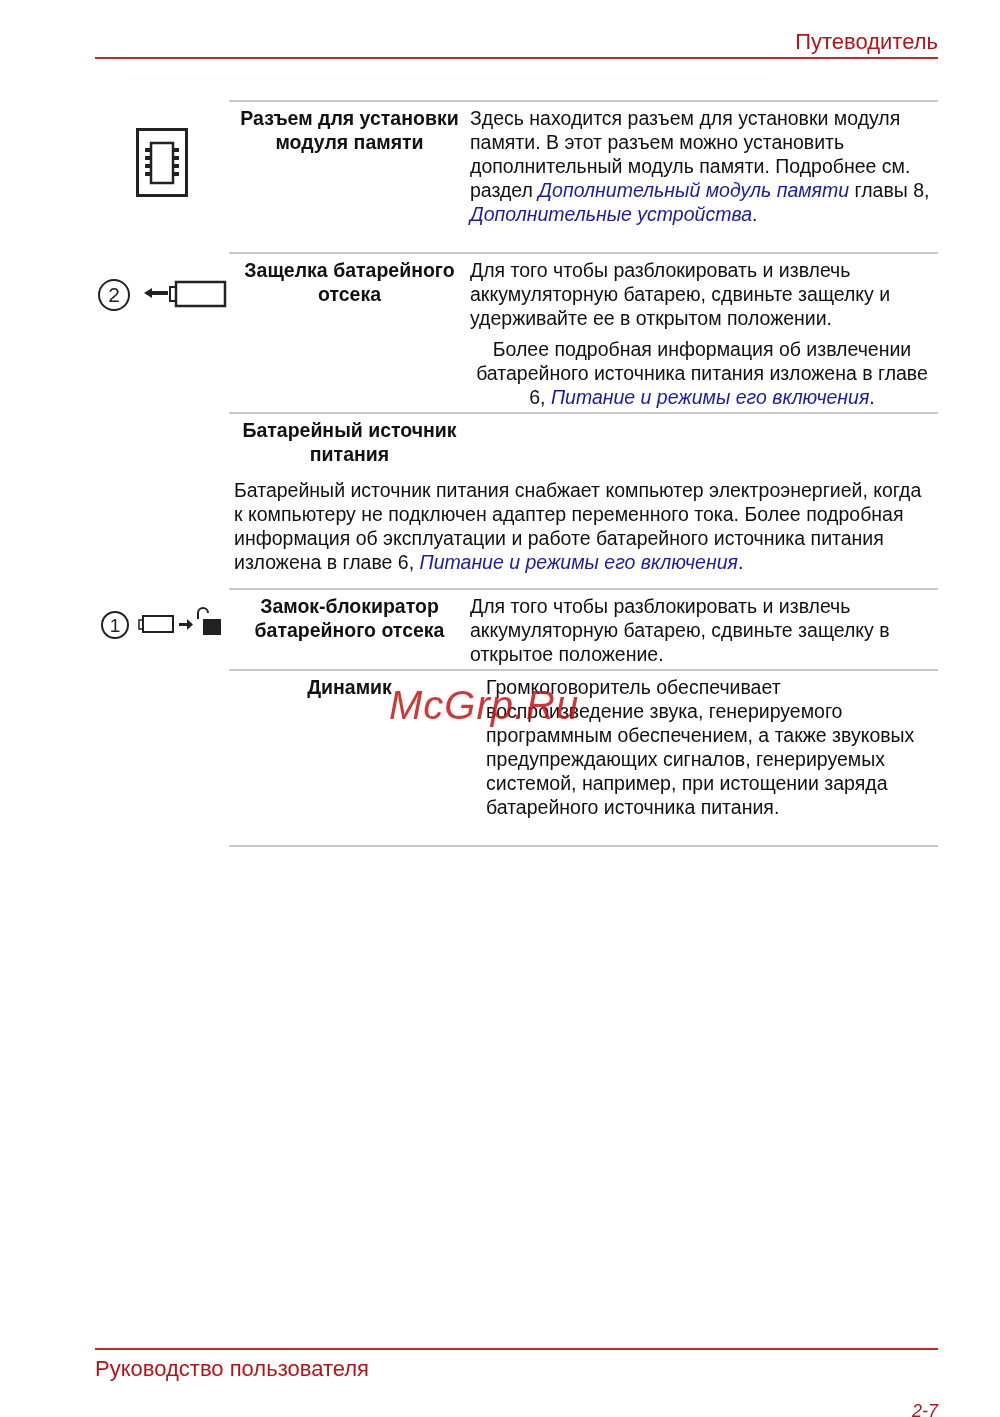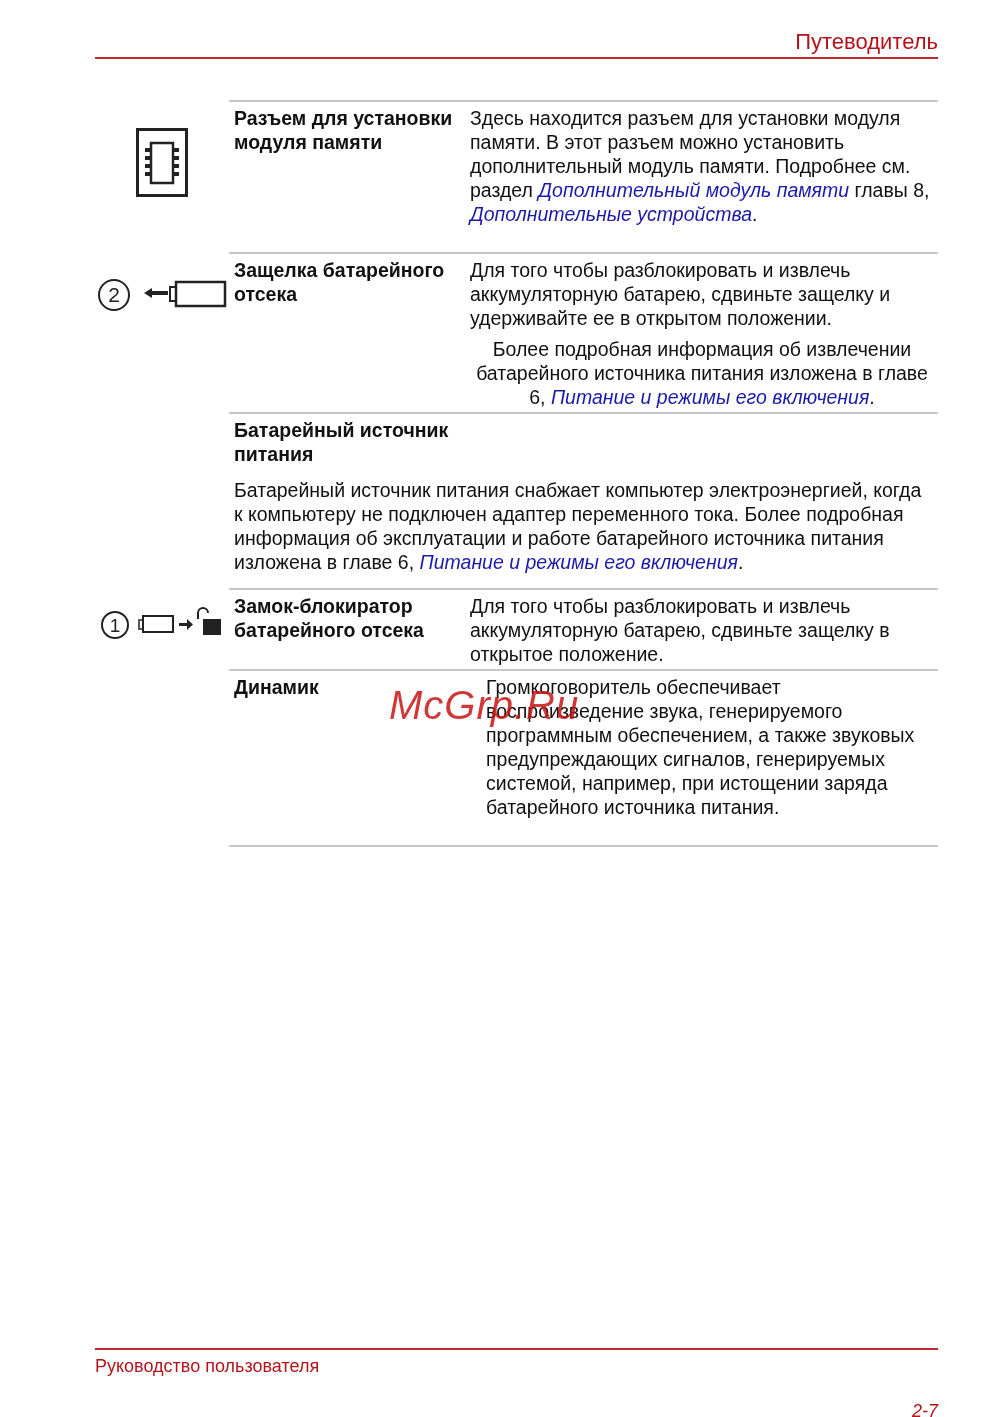--- a/index.html
+++ b/index.html
@@ -15,37 +15,37 @@
       position: absolute; left: 95px; right: 62px; top: 57px;
       height: 2px; background: #c0282e;
     }
     .table { position: absolute; left: 229px; top: 100px; width: 709px; }
     .row {
       display: flex; border-top: 2px solid #c8c8c8; position: relative;
     }
     .row:last-child { border-bottom: 2px solid #c8c8c8; }
     .term {
       width: 236px; padding: 4px 0 8px 5px; box-sizing: border-box;
-      font-weight: bold; font-size: 19.5px; line-height: 24px;
+      font-weight: bold; font-size: 19.5px; line-height: 24px; text-align: center;
     }
     .desc {
       flex: 1; padding: 4px 4px 0 5px;
       font-size: 19.5px; line-height: 24px;
     }
     .desc p { margin: 0; }
     .desc p + p { margin-top: 7px; text-align: center; }
     .link { color: #1a1aa8; font-style: italic; }
     .row-icon { position: absolute; }
     .footer-rule {
       position: absolute; left: 95px; right: 62px; top: 1348px;
       height: 2px; background: #c0282e;
     }
     .footer-left {
       position: absolute; left: 95px; top: 1356px;
-      font-size: 18px; color: #b3141b;
+      font-size: 22px; color: #b3141b;
     }
     .footer-right {
       position: absolute; right: 62px; top: 1401px;
       font-size: 18px; color: #b3141b; font-style: italic;
     }
     .watermark {
       position: absolute; left: 389px; top: 683px;
       font-size: 40px; font-style: italic; color: rgba(200,20,20,0.85);
       letter-spacing: 1px;
     }

